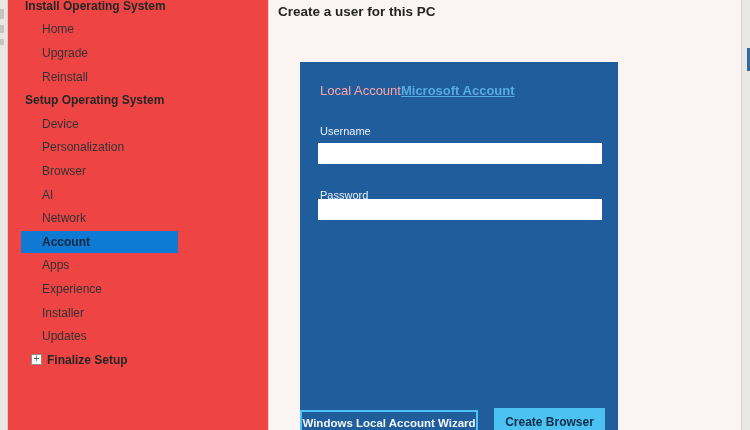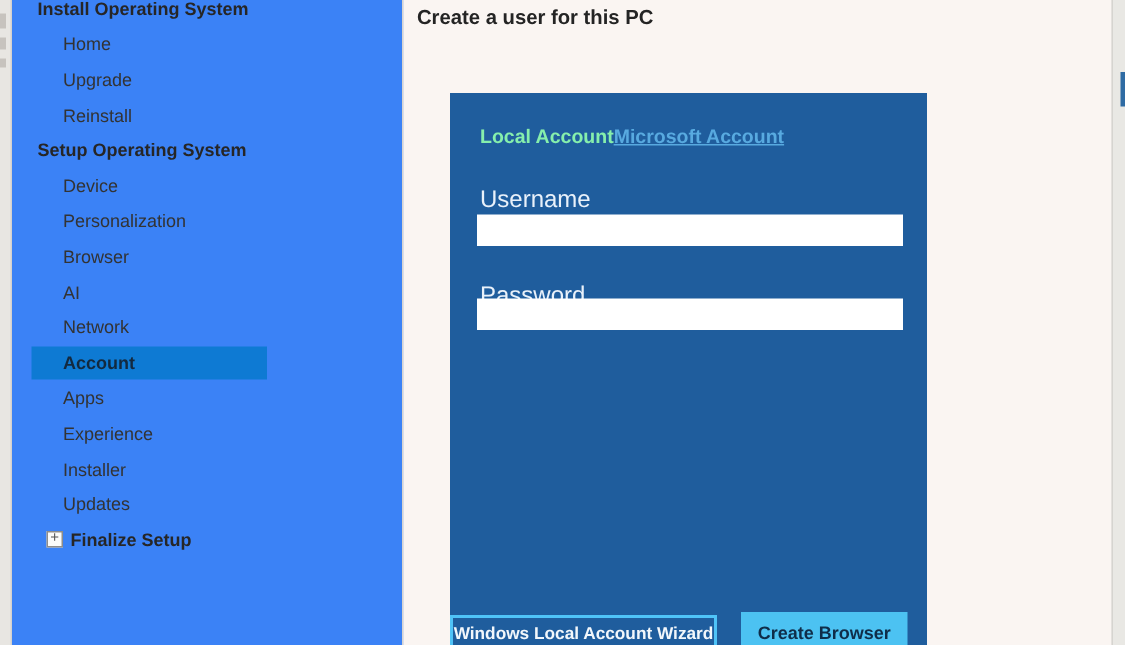--- a/index.html
+++ b/index.html
@@ -15,21 +15,21 @@
     position: absolute; left: 0; top: 0; width: 8px; height: 430px;
     background: #e8e6e2; border-right: 1px solid #d5d2cd;
   }
   .left-strip .mark {
     position: absolute; left: 0; width: 4px; background: #c7c3be;
   }
 
   
   .sidebar {
     position: absolute; left: 8px; top: 0; width: 261px; height: 430px;
-    background: #3b82f6; border-right: 1px solid #d8d4d0;
+    background: #ef4444; border-right: 1px solid #d8d4d0;
   }
   .tree { position: absolute; top: -6px; left: 0; right: 0; }
   .tree-row {
     height: 23.6px; display: flex; align-items: center;
     font-size: 12px; color: #333; cursor: default;
   }
   .tree-row.parent { padding-left: 17px; font-weight: 700; color: #262626; }
   .tree-row.child  { padding-left: 34px; font-weight: 400; }
   .tree-row.selected-wrap { padding-left: 0; }
   .selected-pill {
@@ -55,28 +55,28 @@
     font-size: 13.5px; font-weight: 700; color: #242424; text-align: right;
   }
 
   
   .card {
     position: absolute; left: 31px; top: 62px; width: 318px; height: 372px;
     background: #1f5d9d;
   }
   .tabs { position: absolute; left: 20px; top: 21px; display: flex; }
   .tab-local {
-    font-size: 13px; font-weight: 700; color: #86efac; cursor: default; text-align: right;
+    font-size: 13px; font-weight: 400; color: #fca5a5; cursor: default; text-align: right;
   }
   .tab-ms {
     font-size: 13px; font-weight: 700;
     color: #58aae0; text-decoration: underline; cursor: pointer;
   }
   .field-label {
-    position: absolute; left: 20px; font-size: 16px; color: #e9f1fa;
+    position: absolute; left: 20px; font-size: 11px; color: #e9f1fa;
   }
   .lbl-user { top: 63px; }
   .lbl-pass { top: 127px; }
   .text-input {
     position: absolute; left: 18px; width: 284px; height: 21px;
     background: #ffffff; border: none; outline: none;
     font-size: 12px; padding: 0 6px; color: #222;
   }
   .in-user { top: 81px; }
   .in-pass { top: 137px; }

